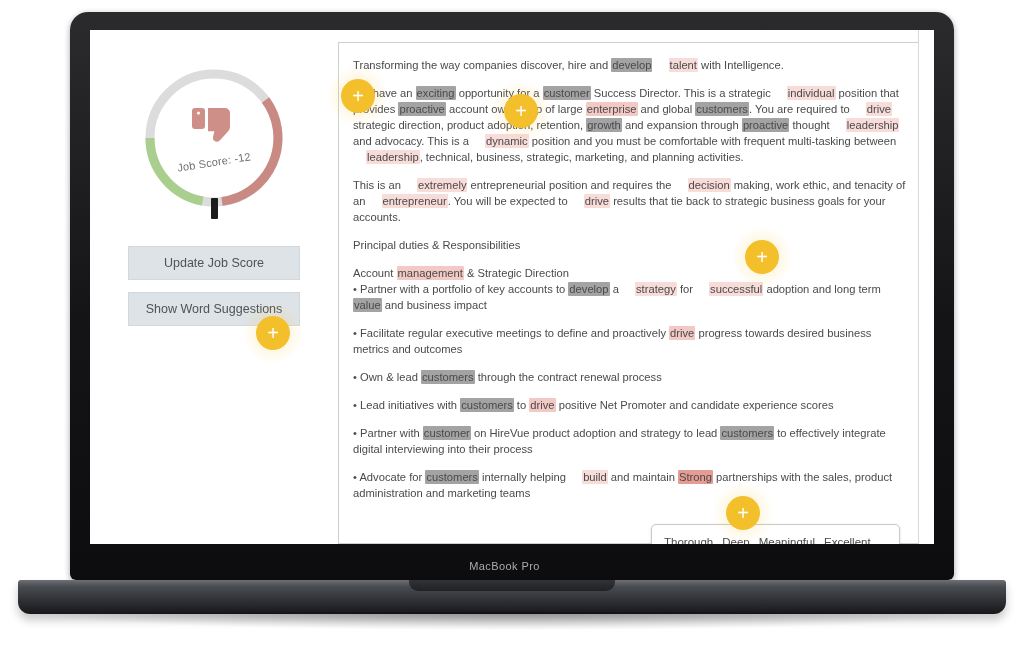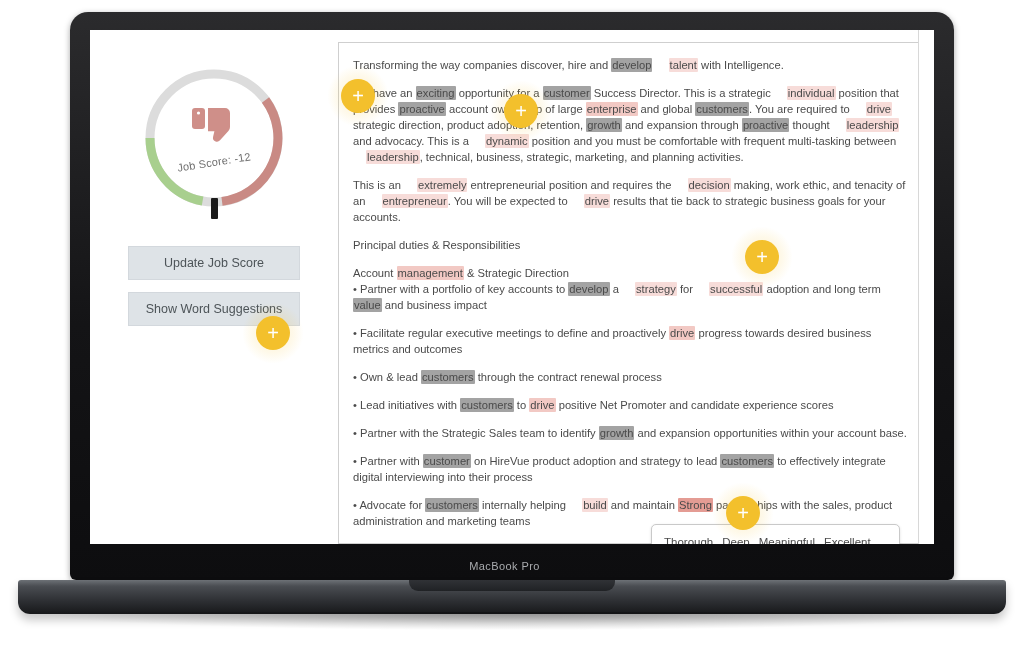--- a/index.html
+++ b/index.html
@@ -253,21 +253,20 @@
         <div id="doc">
             <p>Transforming the way companies discover, hire and <mark class="g">develop</mark> <mark class="p">talent</mark> with Intelligence.</p>
             <p>We have an <mark class="g">exciting</mark> opportunity for a <mark class="g">customer</mark> Success Director. This is a strategic <mark class="p">individual</mark> position that provides <mark class="g">proactive</mark> account ownership of large <mark class="pp">enterprise</mark> and global <mark class="g">customers</mark>. You are required to <mark class="p">drive</mark> strategic direction, product adoption, retention, <mark class="g">growth</mark> and expansion through <mark class="g">proactive</mark> thought <mark class="p">leadership</mark> and advocacy. This is a <mark class="p">dynamic</mark> position and you must be comfortable with frequent multi-tasking between <mark class="p">leadership</mark>, technical, business, strategic, marketing, and planning activities.</p>
             <p>This is an <mark class="p">extremely</mark> entrepreneurial position and requires the <mark class="p">decision</mark> making, work ethic, and tenacity of an <mark class="p">entrepreneur</mark>. You will be expected to <mark class="p">drive</mark> results that tie back to strategic business goals for your accounts.</p>
             <p>Principal duties &amp; Responsibilities</p>
             <p class="tight">Account <mark class="pp">management</mark> &amp; Strategic Direction</p>
             <p>• Partner with a portfolio of key accounts to <mark class="g">develop</mark> a <mark class="p">strategy</mark> for <mark class="p">successful</mark> adoption and long term <mark class="g">value</mark> and business impact</p>
             <p>• Facilitate regular executive meetings to define and proactively <mark class="pp">drive</mark> progress towards desired business metrics and outcomes</p>
             <p>• Own &amp; lead <mark class="g">customers</mark> through the contract renewal process</p>
             <p>• Lead initiatives with <mark class="g">customers</mark> to <mark class="pp">drive</mark> positive Net Promoter and candidate experience scores</p>
-            <p>• Partner with the Strategic Sales team to identify <mark class="g">growth</mark> and expansion opportunities within your account base.</p>
             <p>• Partner with <mark class="g">customer</mark> on HireVue product adoption and strategy to lead <mark class="g">customers</mark> to effectively integrate digital interviewing into their process</p>
             <p>• Advocate for <mark class="g">customers</mark> internally helping <mark class="p">build</mark> and maintain <mark class="sel">Strong</mark> partnerships with the sales, product administration and marketing teams</p>
           </div>
         <div id="scrollcol"></div>
       </div>
 
       <div class="hotspot" style="left:237px; top:35px;">
         <span class="dot">+</span>
       </div>
       <div class="hotspot" style="left:400px; top:50px;">

